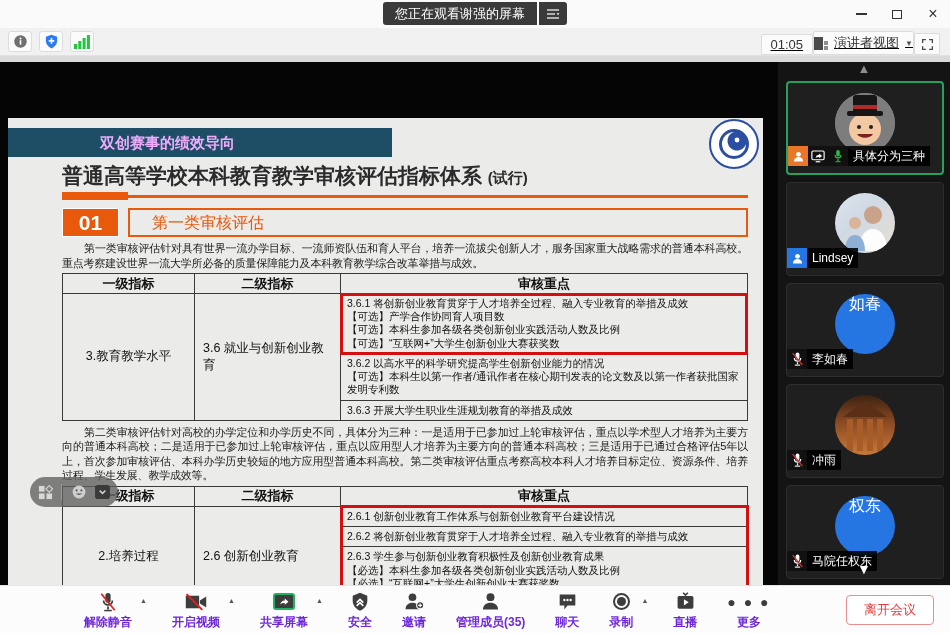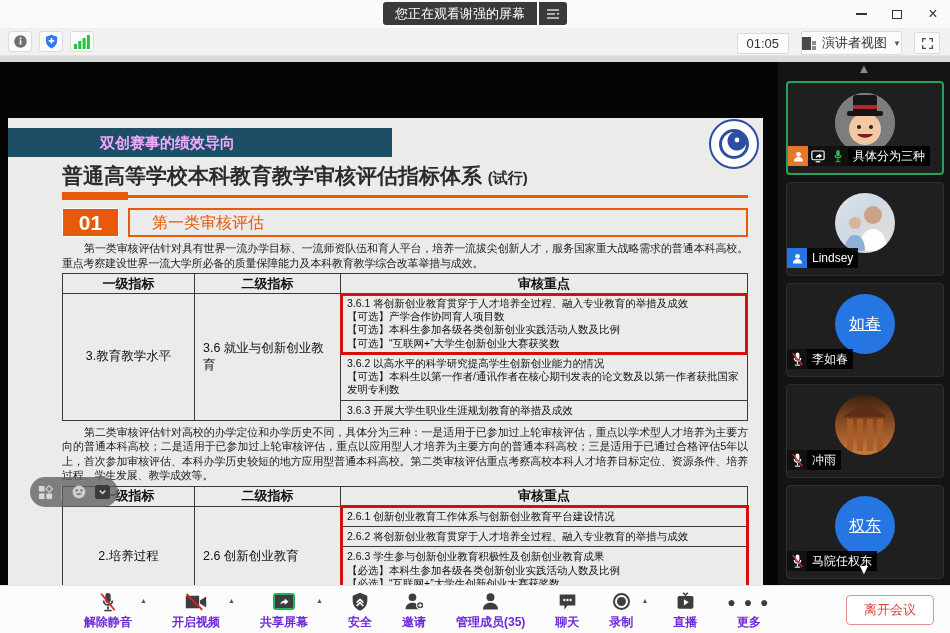--- a/index.html
+++ b/index.html
@@ -18,21 +18,21 @@
   .win-controls { position:absolute; right:10px; top:0; height:28px; display:flex; align-items:center; gap:22px; }
   .win-btn { width:14px; height:14px; display:flex; align-items:center; justify-content:center; cursor:pointer; }
   .min-glyph { width:11px; height:2px; background:#333; }
   .max-glyph { width:10px; height:9px; border:1.5px solid #333; }
   .close-glyph { font-size:16px; color:#333; line-height:14px; }
 
   
   .topbar { position:absolute; top:28px; left:0; right:0; height:28px; background:#f1f1f1; border-bottom:1px solid #e2e2e2; }
   .topbar-left { position:absolute; left:8px; top:3px; display:flex; gap:7px; }
   .icon-chip { width:24px; height:21px; border:1px solid #dcdcdc; background:#fbfbfb; border-radius:3px; display:flex; align-items:center; justify-content:center; cursor:pointer; }
-  .topbar-right { position:absolute; right:10px; top:3px; display:flex; gap:12px; align-items:center; }
+  .topbar-right { position:absolute; right:10px; top:3px; display:flex; gap:0; align-items:flex-end;text-decoration:underline; }
   .time-box { border:1px solid #dcdcdc; background:#fbfbfb; padding:2px 9px; font-size:13px; color:#333; border-radius:2px; }
   .view-btn { border:1px solid #dcdcdc; background:#fbfbfb; display:flex; gap:6px; padding:2px 0; align-items:center; font-size:13px; color:#333; border-radius:2px; cursor:pointer; }
   .view-caret { font-size:8px; color:#555; }
   .fs-btn { width:26px; height:22px; border:1px solid #dcdcdc; background:#fbfbfb; border-radius:2px; display:flex; align-items:center; justify-content:center; cursor:pointer; }
 
   
   .main { position:absolute; top:56px; left:0; width:950px; height:529px; background:#050505; }
   .main-strip { position:absolute; top:0; left:0; right:0; height:6px; background:#dadada; z-index:5; }
   .share { position:absolute; left:0; top:0; width:778px; height:529px; background:#050505; overflow:hidden; }
 
@@ -65,21 +65,21 @@
   .float-pill { position:absolute; left:30px; top:421px; width:88px; height:30px; background:rgba(95,95,95,.78); border-radius:15px; display:flex; align-items:center; justify-content:space-evenly; z-index:6; }
   .pill-divider { width:1px; height:16px; background:#9a9a9a; }
 
   
   .sidebar { position:absolute; left:778px; top:0; width:172px; height:529px; background:#141414; overflow:hidden; }
   .scroll-up { position:absolute; top:6px; left:0; right:0; text-align:center; color:#8d8d8d; font-size:13px; line-height:14px; cursor:pointer; }
   .scroll-down { position:absolute; top:505px; left:0; right:0; text-align:center; color:#fff; font-size:14px; z-index:4; cursor:pointer; }
   .tiles { position:absolute; top:25px; left:8px; width:158px; }
   .tile { height:94px; margin-bottom:7px; background:#1f1f1f; border:1px solid #2e2e2e; border-radius:4px; position:relative; cursor:pointer; }
   .tile.active { border:2px solid #26a15d; }
-  .avatar { position:absolute; left:50%; top:44%; transform:translate(-50%,-50%); width:60px; height:60px; border-radius:50%; display:flex; align-items:center; justify-content:center; overflow:hidden;text-decoration:underline; }
+  .avatar { position:absolute; left:50%; top:44%; transform:translate(-50%,-50%); width:60px; height:60px; border-radius:50%; display:flex; justify-content:center; overflow:hidden; }
   .avatar.initials { background:#2575e2; color:#fff; font-size:16px; }
   .avatar.photo1 { background:linear-gradient(135deg,#dfe6ee 0%,#cfd9e4 40%,#e9ded2 100%); }
   .avatar.photo2 { background:linear-gradient(180deg,#3c2212 0%,#8a4a22 45%,#c97a3a 100%); }
   .avatar.cartoon { background:#8b8b8b; }
   .name-tag { position:absolute; left:0; bottom:7px; display:flex; align-items:stretch; height:20px; max-width:100%; }
   .tag-badge { width:20px; display:flex; align-items:center; justify-content:center; }
   .tag-badge.orange { background:#e8772a; }
   .tag-badge.blue { background:#2575e2; }
   .tag-badge.dark { background:#111; }
   .tag-text { background:rgba(0,0,0,.88); color:#fff; font-size:12px; line-height:20px; padding:0 5px; white-space:nowrap; overflow:hidden; }

